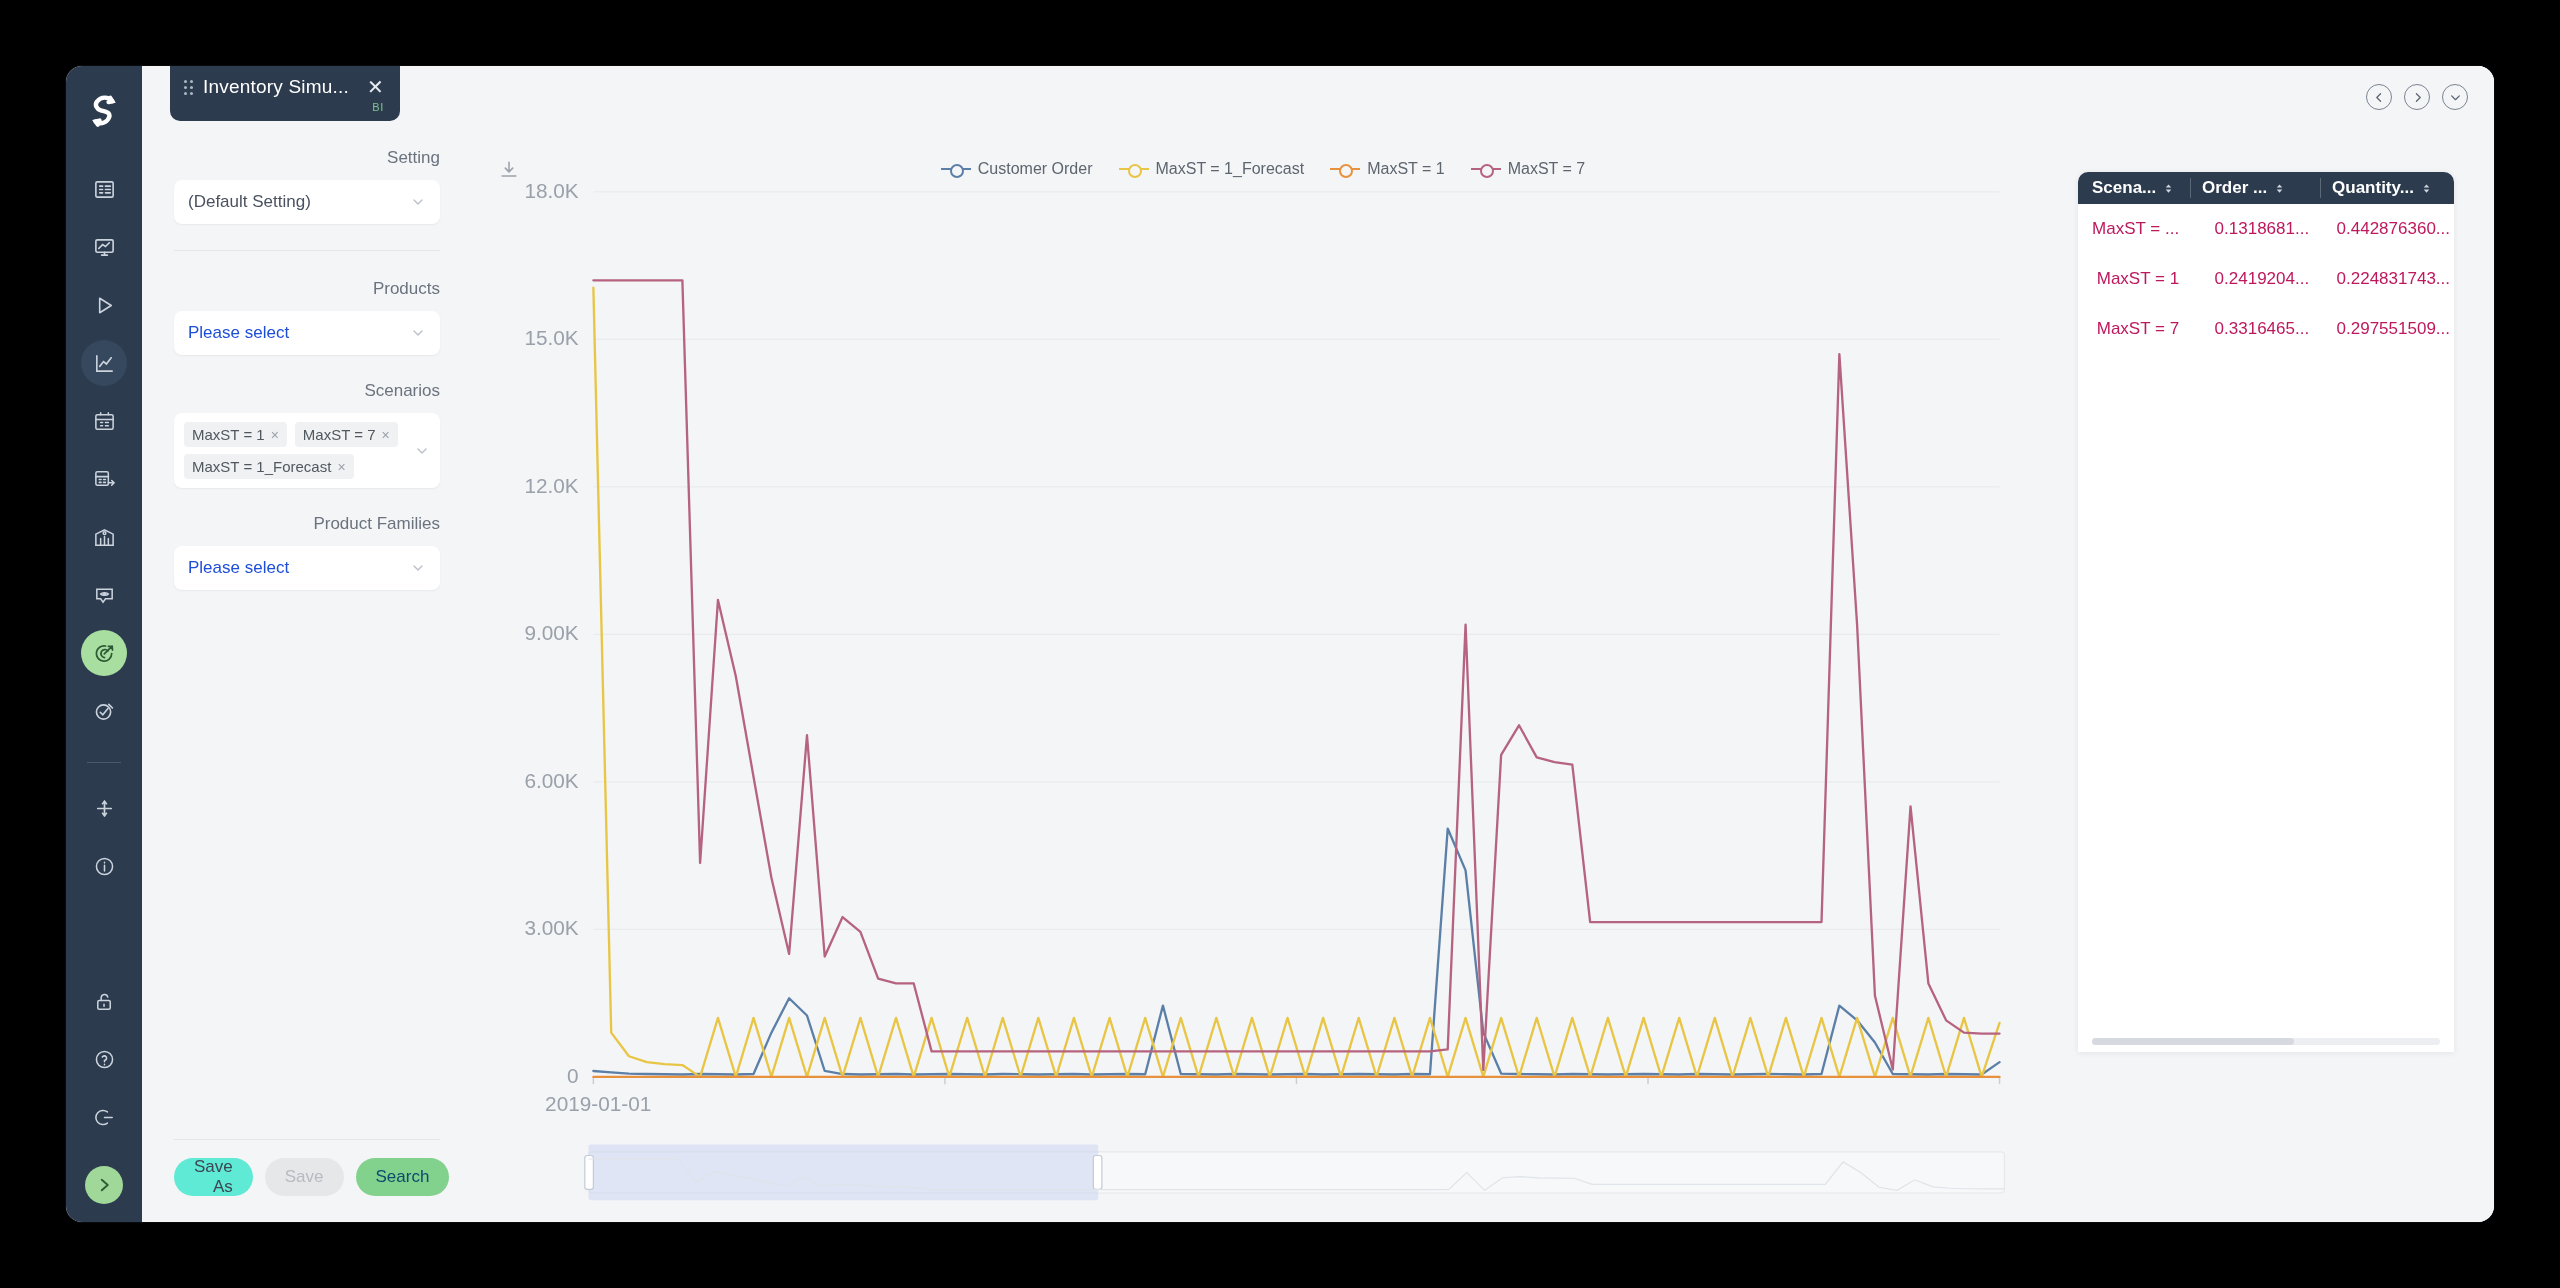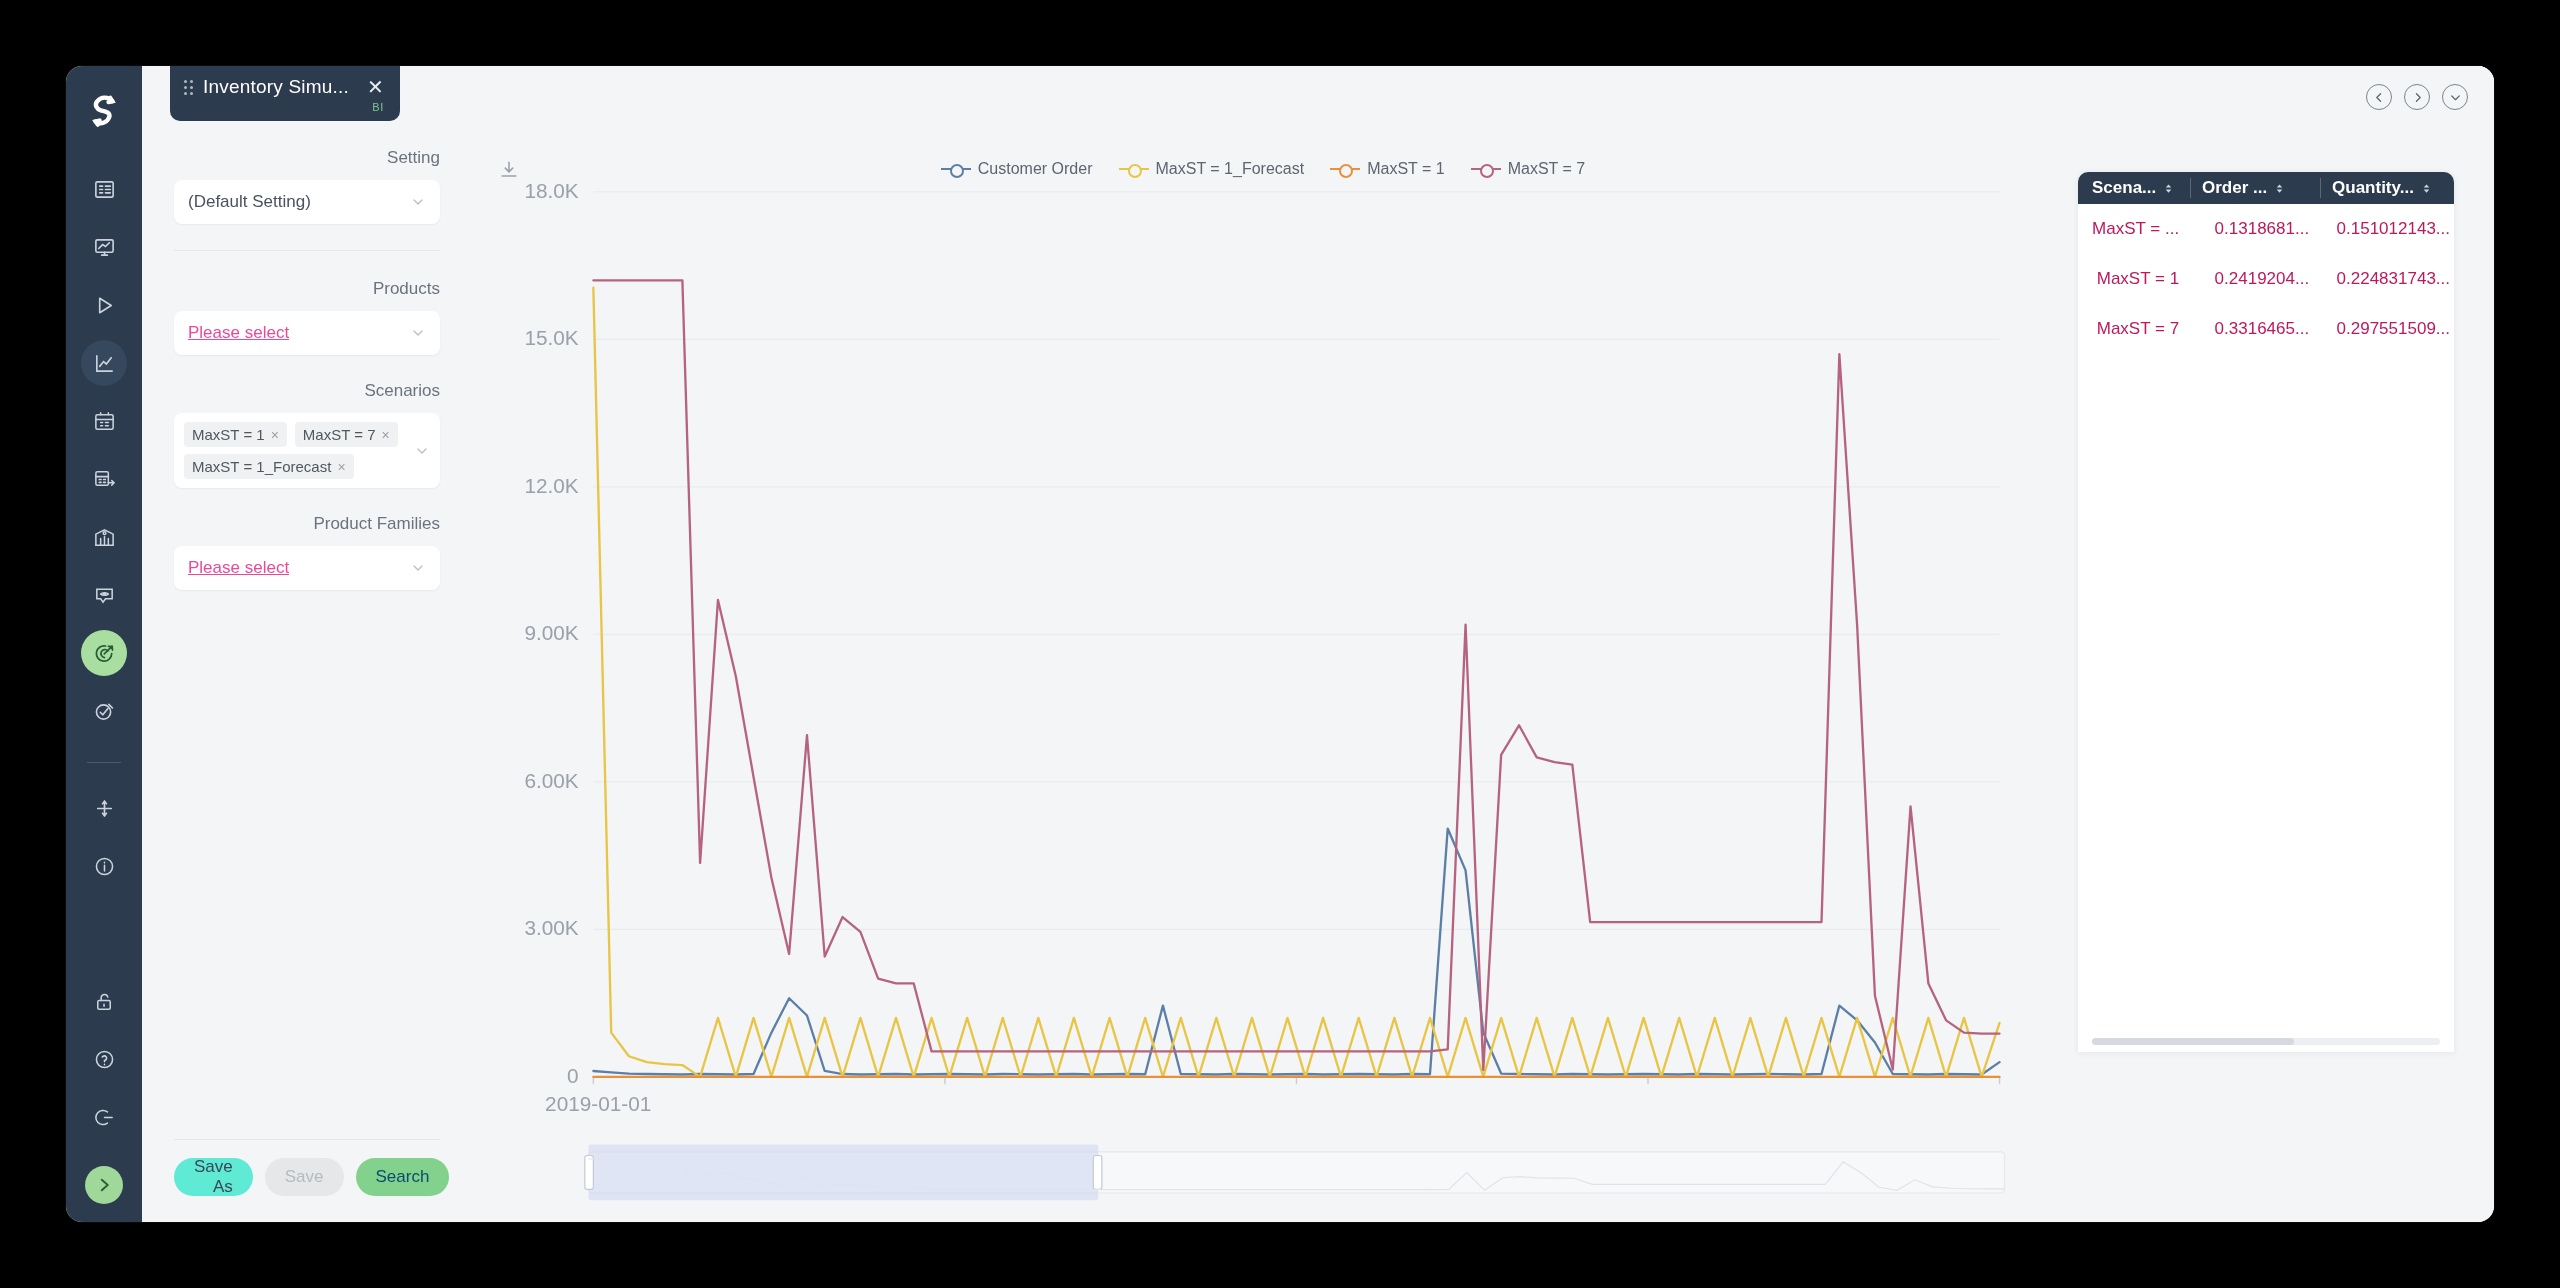--- a/index.html
+++ b/index.html
@@ -105,21 +105,21 @@
   .page-title { font-size: 32px; color: #3b4653; font-weight: 400; margin: 10px 0 42px 2px; letter-spacing:.2px; }
   .field { margin-bottom: 26px; }
   .field-label { font-size: 17px; color: #6b737e; margin-bottom: 12px; }
   .select {
     background: #ffffff; border-radius: 8px;
     height: 44px; display: flex; align-items: center;
     padding: 0 14px;
     font-size: 17px; color: #4a5260;
     box-shadow: 0 1px 2px rgba(30,40,55,.06);
   }
-  .select .ph { color: #ec4899; text-decoration: underline; }
+  .select .ph { color: #1d4ed8; }
   .chev { margin-left: auto; color: #b9bfc8; display:flex; }
   .chev svg { width: 16px; height: 16px; }
   .field-sep { height:1px; background:#e4e7ea; margin: 0 0 28px 0; }
   .tags-select {
     background:#fff; border-radius:8px; min-height:66px;
     padding: 9px 30px 9px 10px;
     display:flex; flex-wrap:wrap; align-content:flex-start; gap:7px 8px;
     position:relative;
     box-shadow: 0 1px 2px rgba(30,40,55,.06);
   }
@@ -530,21 +530,21 @@
               </span>
             </span>
           </div>
 
           <div class="t-body">
             <div class="t-row">
               <span class="td c1">MaxST = ...</span>
               <span class="th-sep" style="background:transparent"></span>
               <span class="td c2">0.1318681...</span>
               <span class="th-sep" style="background:transparent"></span>
-              <span class="td c3">0.151012143...</span>
+              <span class="td c3">0.442876360...</span>
             </div>
             <div class="t-row">
               <span class="td c1">MaxST = 1</span>
               <span class="th-sep" style="background:transparent"></span>
               <span class="td c2">0.2419204...</span>
               <span class="th-sep" style="background:transparent"></span>
               <span class="td c3">0.224831743...</span>
             </div>
             <div class="t-row">
               <span class="td c1">MaxST = 7</span>

